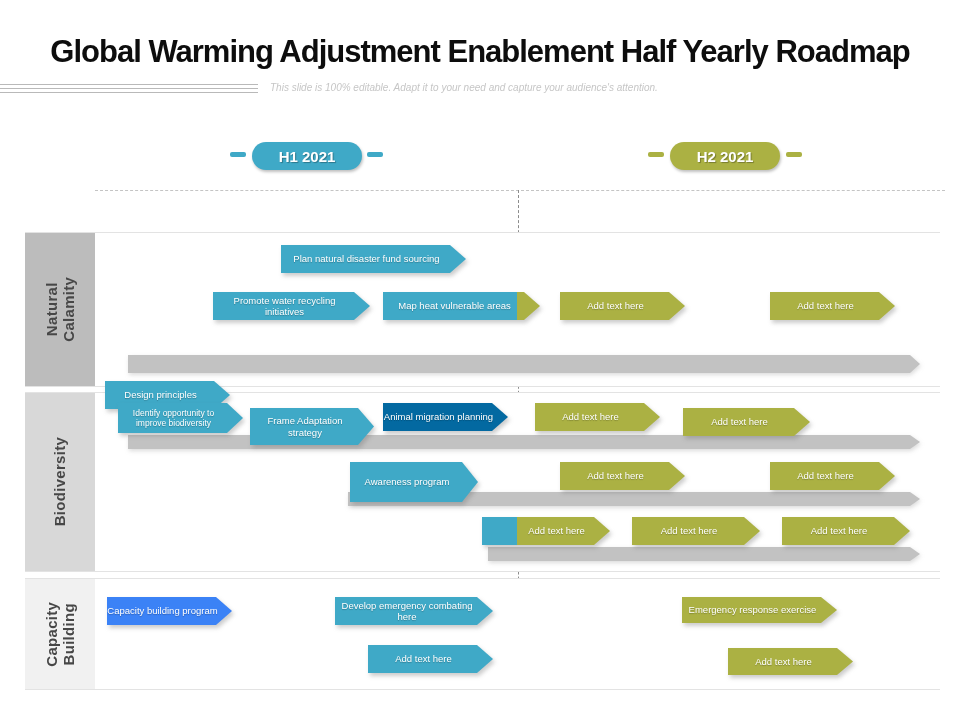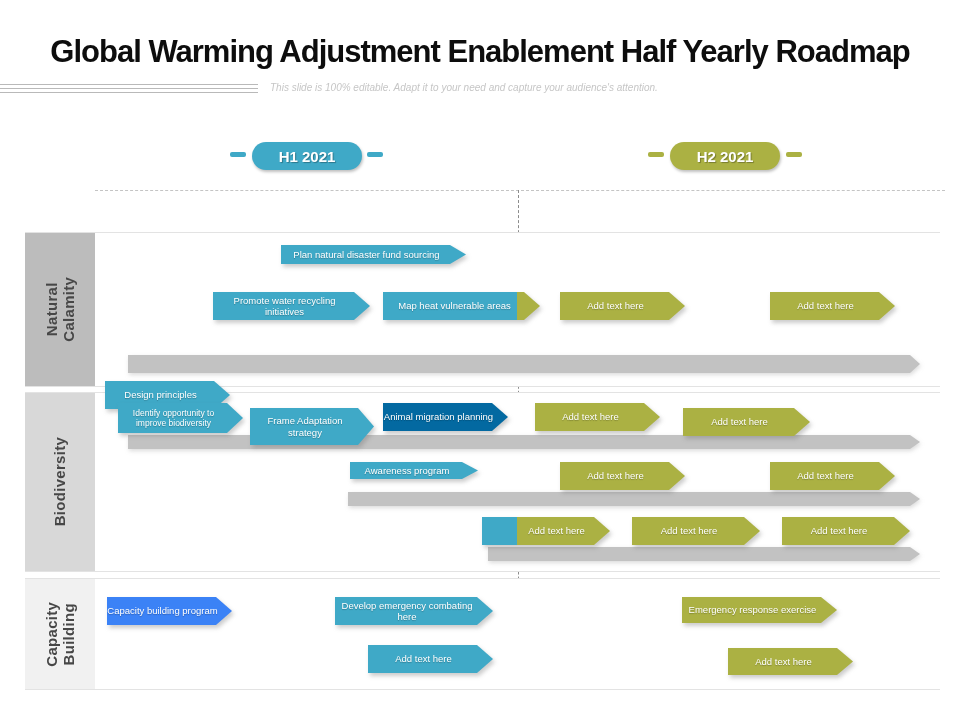--- a/index.html
+++ b/index.html
@@ -114,21 +114,21 @@
     <div class="lane-label" style="background: rgb(241, 241, 241);">
       <span>Capacity
 Building</span>
     </div>
   </div>
 
   <div id="tasks-layer">
       <div class="task task--bar" style="left: 128px; top: 355px; width: 792px; height: 18px;">
         <div class="task-shape" style="clip-path: polygon(0px 0px, calc(100% - 10px) 0px, 100% 50%, calc(100% - 10px) 100%, 0px 100%); background: rgb(194, 194, 194);"></div>
       </div>
-      <div class="task" style="left: 281px; top: 245px; width: 185px; height: 19px;">
+      <div class="task" style="left: 281px; top: 245px; width: 185px; height: 28px;">
         <div class="task-shape" style="clip-path: polygon(0px 0px, calc(100% - 16px) 0px, 100% 50%, calc(100% - 16px) 100%, 0px 100%); background: rgb(63, 169, 199);">
           <span class="task-label">Plan natural disaster fund sourcing</span>
         </div>
       </div>
       <div class="task" style="left: 213px; top: 292px; width: 157px; height: 28px;">
         <div class="task-shape" style="clip-path: polygon(0px 0px, calc(100% - 16px) 0px, 100% 50%, calc(100% - 16px) 100%, 0px 100%); background: rgb(63, 169, 199);">
           <span class="task-label">Promote water recycling initiatives</span>
         </div>
       </div>
       <div class="task" style="left: 383px; top: 292px; width: 157px; height: 28px;">
@@ -179,21 +179,21 @@
       <div class="task" style="left: 535px; top: 403px; width: 125px; height: 28px;">
         <div class="task-shape" style="clip-path: polygon(0px 0px, calc(100% - 16px) 0px, 100% 50%, calc(100% - 16px) 100%, 0px 100%); background: rgb(171, 177, 67);">
           <span class="task-label">Add text here</span>
         </div>
       </div>
       <div class="task" style="left: 683px; top: 408px; width: 127px; height: 28px;">
         <div class="task-shape" style="clip-path: polygon(0px 0px, calc(100% - 16px) 0px, 100% 50%, calc(100% - 16px) 100%, 0px 100%); background: rgb(171, 177, 67);">
           <span class="task-label">Add text here</span>
         </div>
       </div>
-      <div class="task" style="left: 350px; top: 462px; width: 128px; height: 17px;">
+      <div class="task" style="left: 350px; top: 462px; width: 128px; height: 40px;">
         <div class="task-shape" style="clip-path: polygon(0px 0px, calc(100% - 16px) 0px, 100% 50%, calc(100% - 16px) 100%, 0px 100%); background: rgb(63, 169, 199);">
           <span class="task-label">Awareness  program</span>
         </div>
       </div>
       <div class="task" style="left: 560px; top: 462px; width: 125px; height: 28px;">
         <div class="task-shape" style="clip-path: polygon(0px 0px, calc(100% - 16px) 0px, 100% 50%, calc(100% - 16px) 100%, 0px 100%); background: rgb(171, 177, 67);">
           <span class="task-label">Add text here</span>
         </div>
       </div>
       <div class="task" style="left: 770px; top: 462px; width: 125px; height: 28px;">

